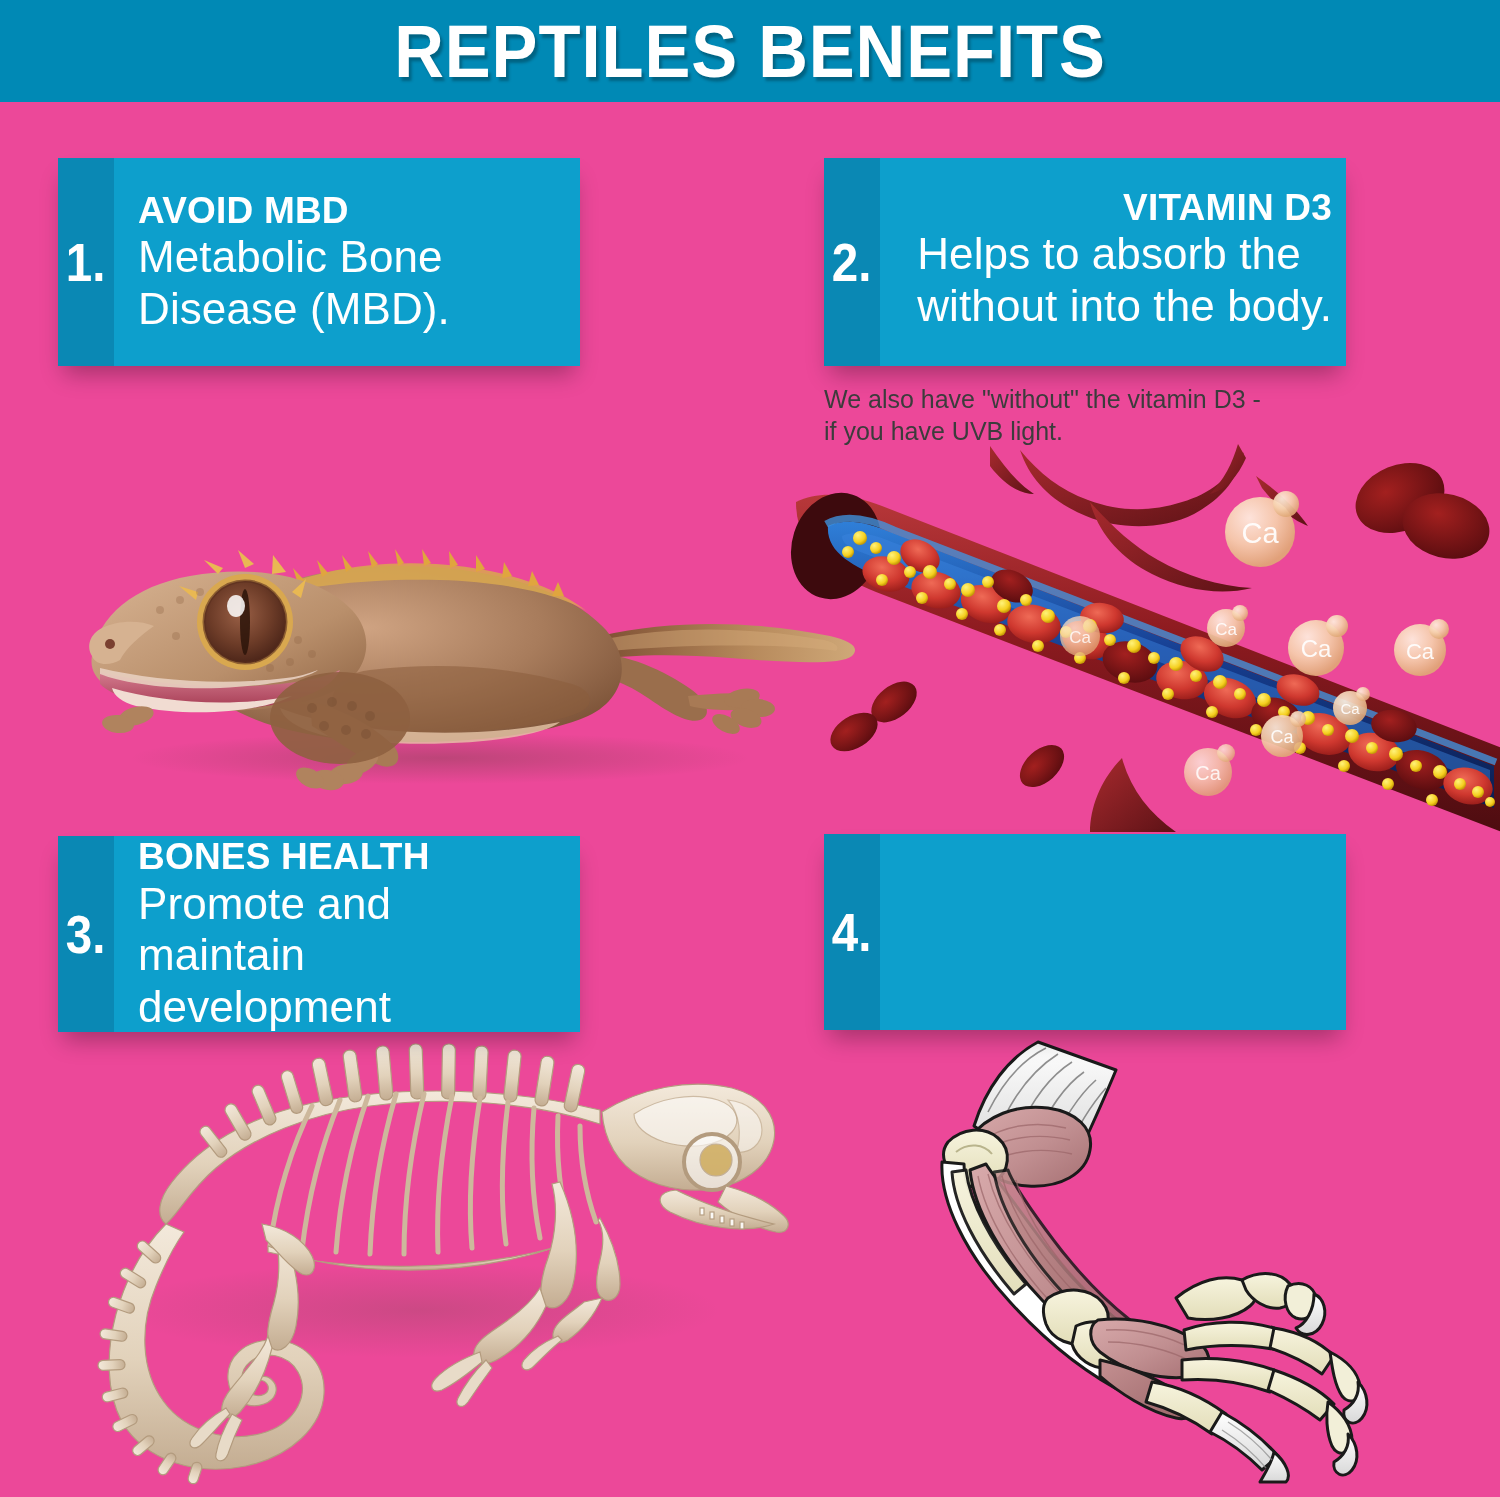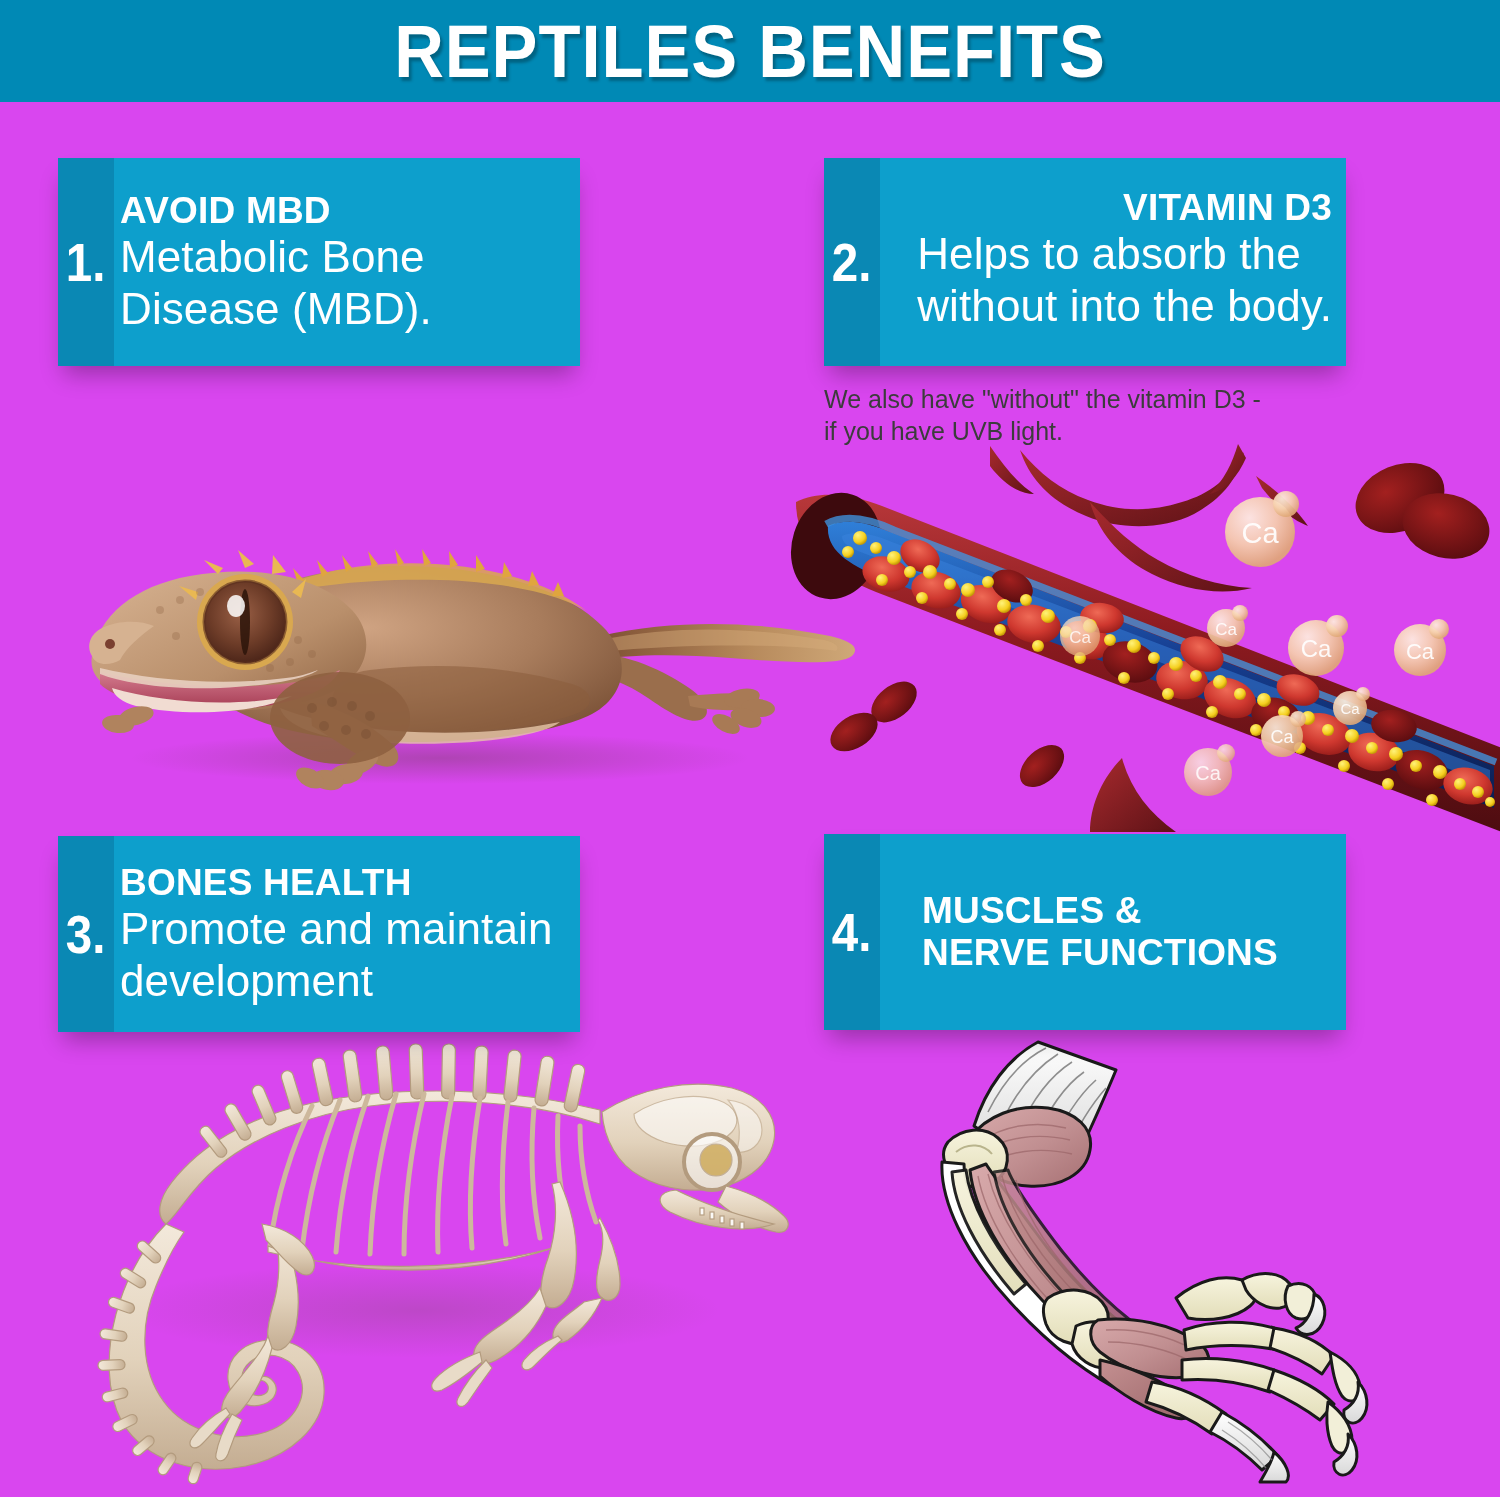--- a/index.html
+++ b/index.html
@@ -2,21 +2,21 @@
 <html><head>
 <meta charset="utf-8">
 <style>
   * { box-sizing: border-box; margin: 0; padding: 0; }
   html, body {
     width: 1500px; height: 1497px;
     background: #ffffff;
     font-family: "Liberation Sans", sans-serif;
     overflow: hidden;
   }
-  #page { position: relative; width: 1500px; height: 1497px; background: #d946ef; }
+  #page { position: relative; width: 1500px; height: 1497px; background: #ec4899; }
 
   
   .header-band {
     position: absolute; left: 0; top: 0; width: 1500px; height: 102px;
     background: #0089b5;
   }
   .header-title {
     position: absolute; left: 0; top: 10px; width: 1500px;
     text-align: center;
     color: #ffffff;
@@ -48,21 +48,21 @@
   }
   .card-num {
     color: #ffffff;
     font-size: 54px;
     font-weight: bold;
     line-height: 1;
     transform: scaleX(0.88);
   }
   .card-body {
     flex: 1 1 auto;
-    padding: 16px 14px 16px 6px;
+    padding: 16px 14px 16px 24px;
     display: flex;
     flex-direction: column;
     justify-content: center;
   }
   .card-title {
     color: #ffffff;
     font-weight: bold;
     font-size: 37px;
     line-height: 1.13;
     white-space: pre-line;
@@ -664,19 +664,15 @@
       <div class="card-title">BONES HEALTH</div>
       <div class="card-text">Promote and maintain
 development</div>
     </div>
   </div>
 
   <div class="card" id="card-4">
     <div class="card-num-strip">
       <span class="card-num">4.</span>
     </div>
-    <div class="card-body">
-      <div class="card-title">MUSCLES &amp;
-NERVE FUNCTIONS</div>
-    </div>
   </div>
 
 </div>
 
 </body></html>

